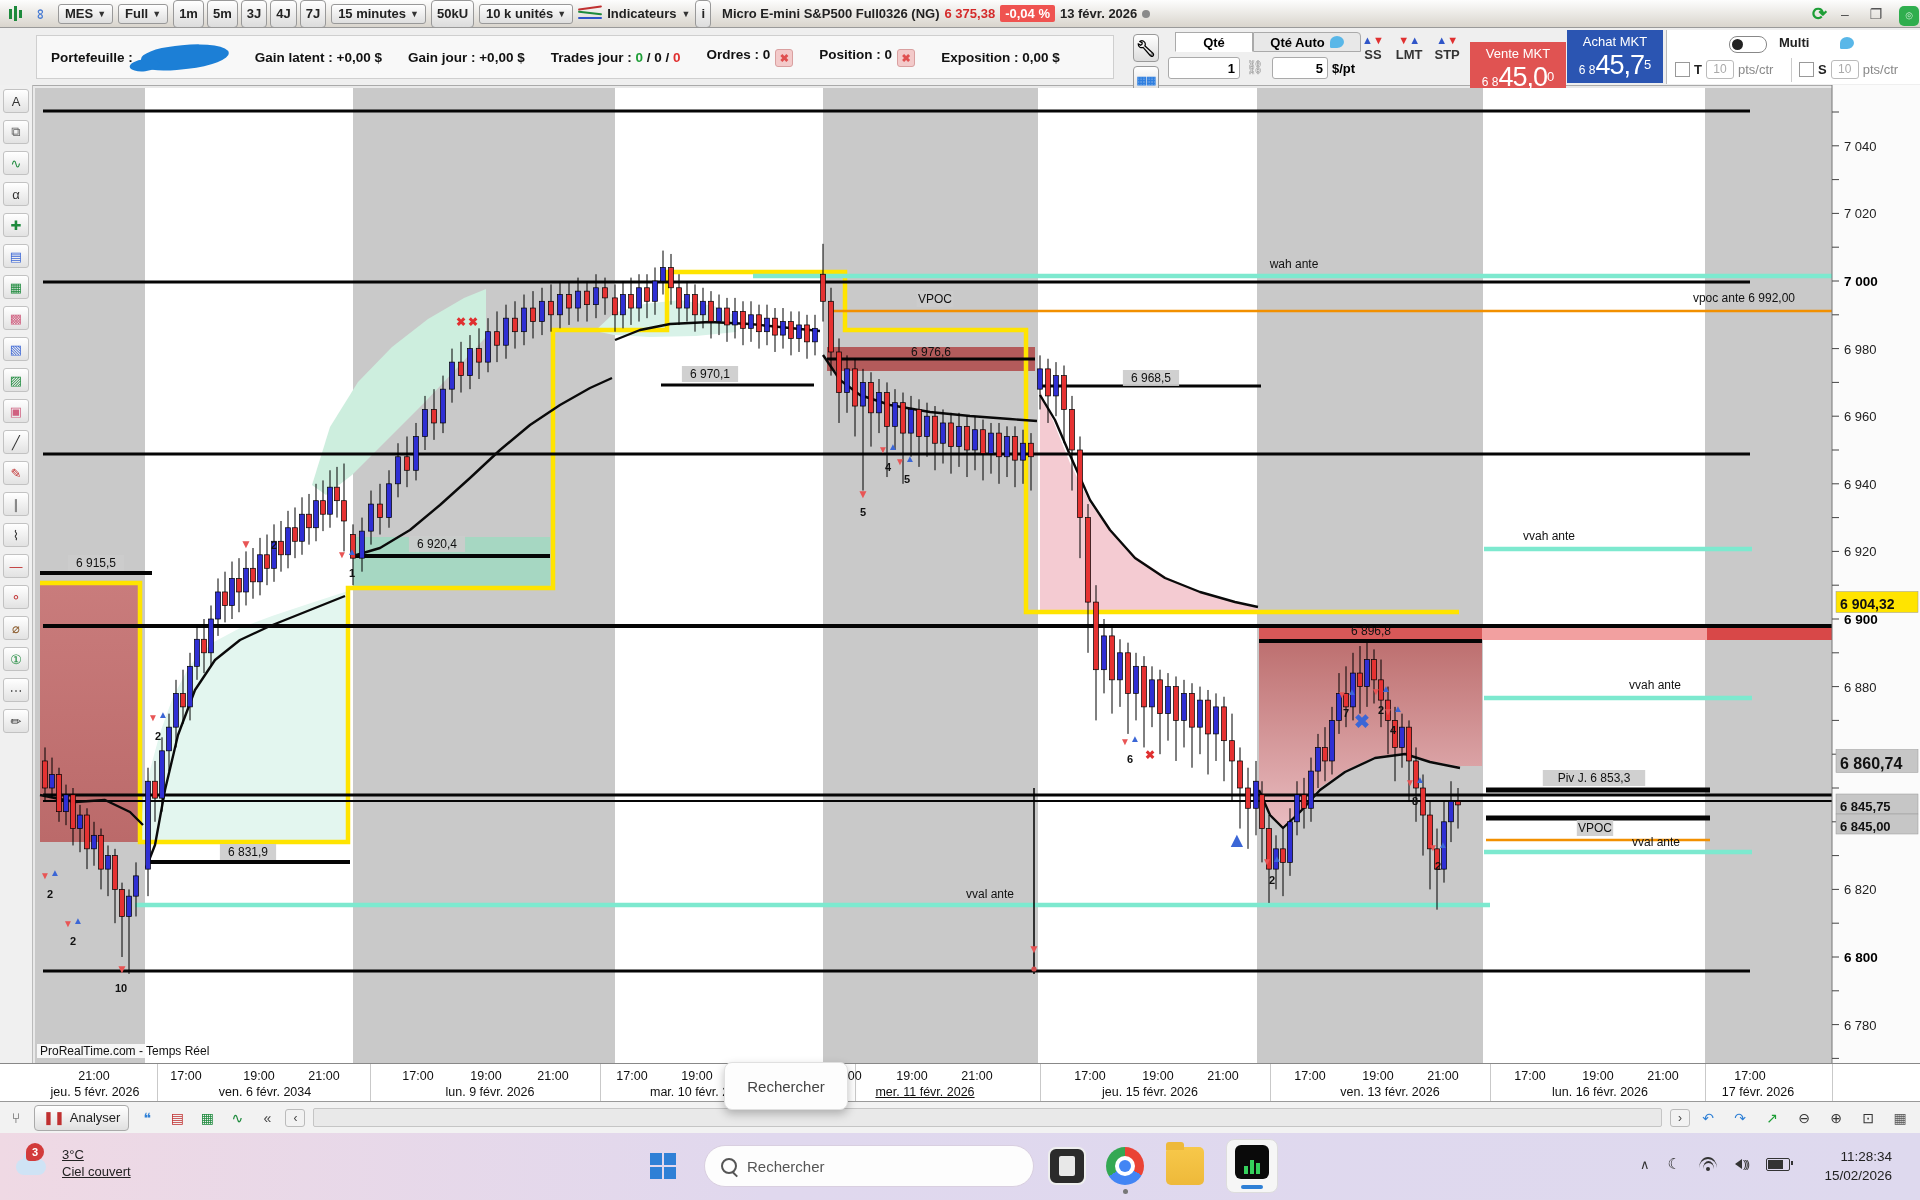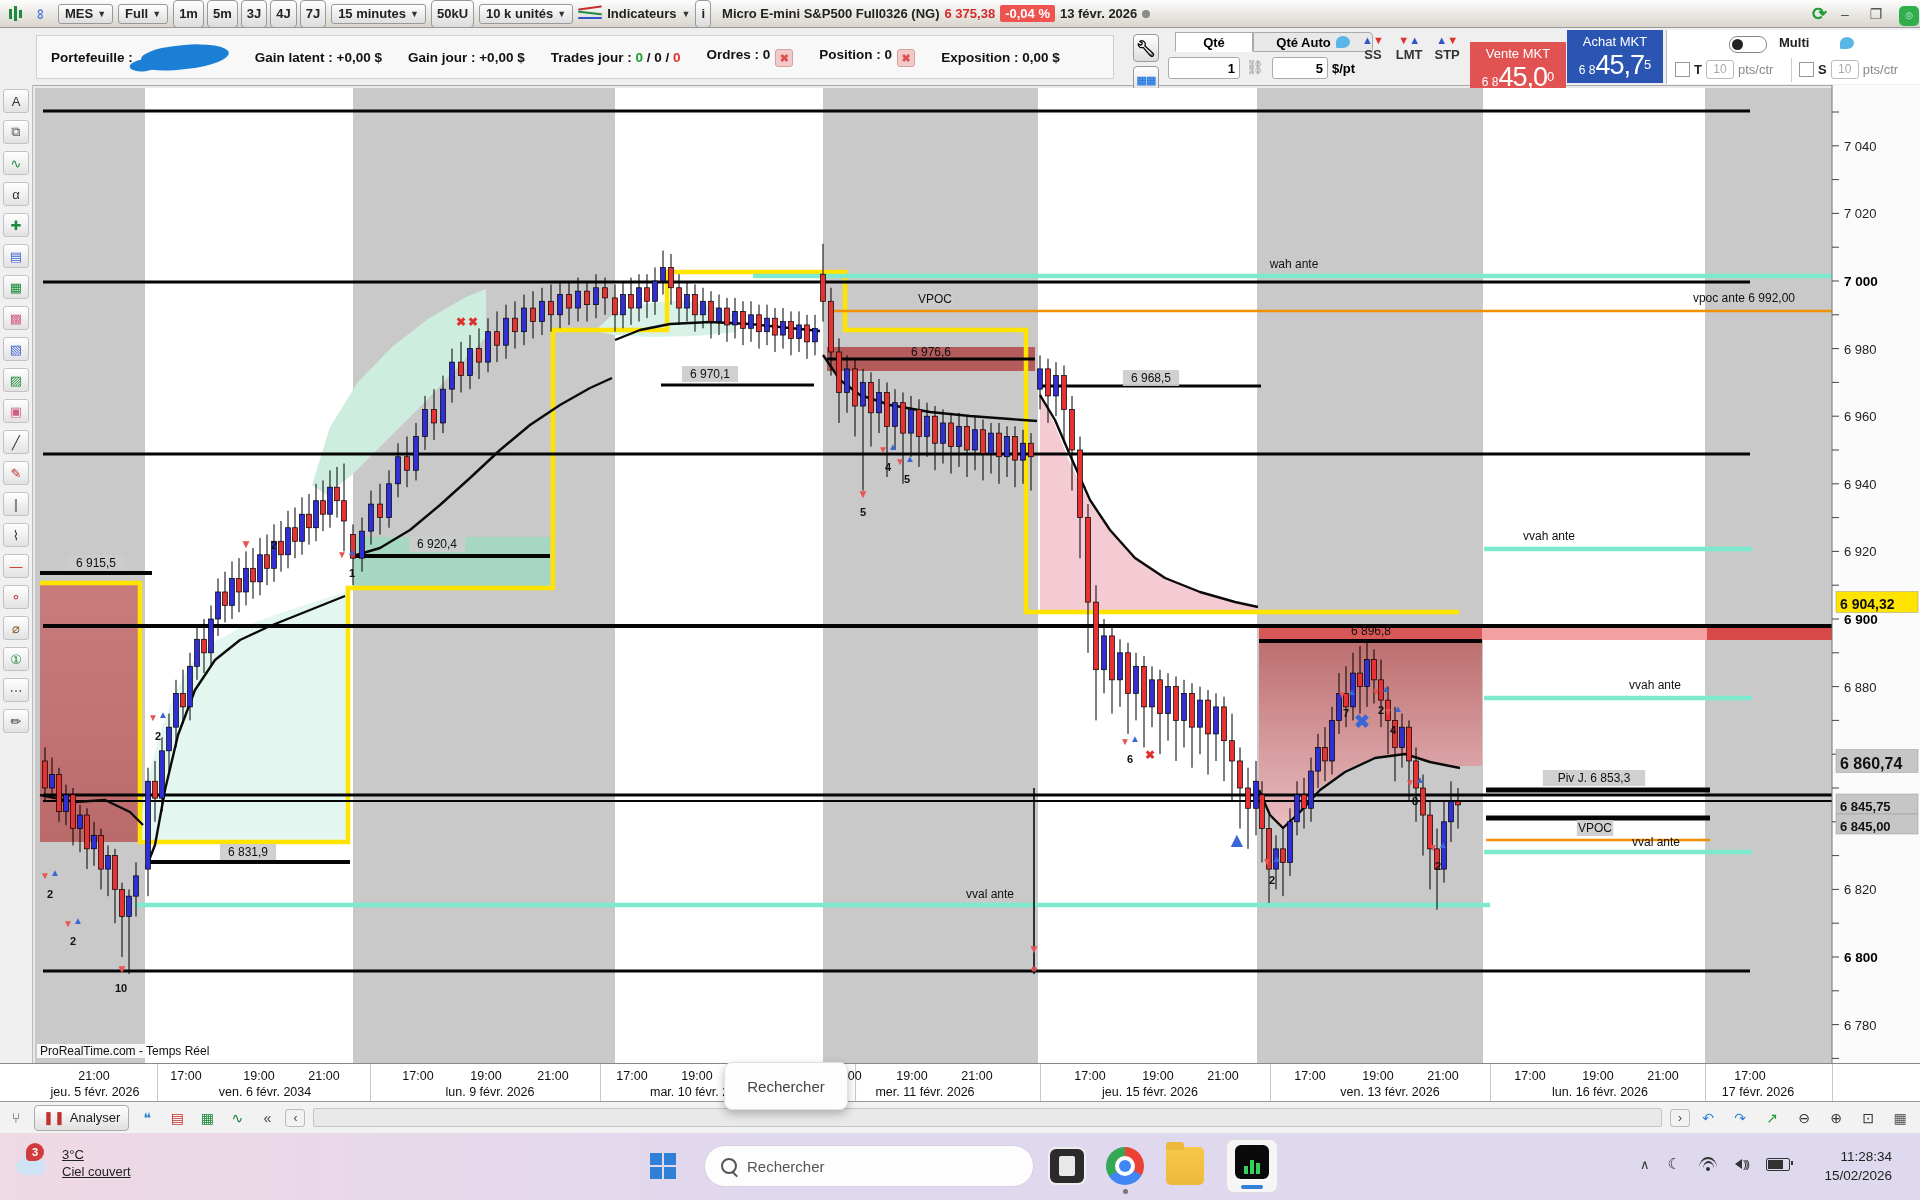--- a/index.html
+++ b/index.html
@@ -39,21 +39,21 @@
   .xbox{display:inline-flex;width:16px;height:16px;background:#f3caca;border:1px solid #d9a0a0;border-radius:3px;
       color:#e05050;font-size:11px;align-items:center;justify-content:center;font-weight:bold;vertical-align:-3px;margin-left:5px;}
   #tools-col{position:absolute;left:1133px;top:6px;width:26px;display:flex;flex-direction:column;gap:4px;}
   #tools-col .tb-btn{justify-content:center;padding:1px 3px;}
   .kb-ico{color:#2f7fe0;font-size:11px;letter-spacing:-1px;}
   
   #qty-panel{position:absolute;left:1166px;top:4px;width:190px;height:50px;font-size:13px;}
   .qtab{position:absolute;top:0;height:20px;border:1px solid #aaa;background:#e8e8e8;display:flex;align-items:center;
         justify-content:center;font-weight:bold;box-sizing:border-box;margin-left:9px;}
   #qtab1{left:0;width:78px;background:#fff;border-bottom:1px solid #fff;}
-  #qtab2{left:78px;width:120px;border-radius:0 4px 0 0;}
+  #qtab2{left:78px;width:108px;border-radius:0 4px 0 0;}
   .bubble{width:14px;height:12px;background:#59b7e8;border-radius:50% 50% 50% 10%;margin-left:5px;}
   .qinput{position:absolute;top:25px;height:22px;border:1px solid #aaa;border-radius:3px;background:#fff;
       text-align:right;padding:0 4px;font-weight:bold;box-sizing:border-box;display:flex;align-items:center;justify-content:flex-end;}
   #qv1{left:2px;width:72px;} #qv2{left:106px;width:56px;}
   #chain-ico{position:absolute;left:80px;top:27px;color:#888;font-size:14px;}
   #dollar-pt{position:absolute;left:166px;top:29px;font-weight:bold;}
   
   #otype{position:absolute;left:1362px;top:8px;display:flex;gap:12px;font-size:13px;font-weight:bold;color:#333;}
   .otypeb{display:flex;flex-direction:column;align-items:center;gap:2px;}
   .arr{font-size:11px;line-height:9px;}
@@ -877,21 +877,21 @@
       <span class="tx-time" style="left: 486px;">19:00</span>
       <span class="tx-time" style="left: 553px;">21:00</span>
       <span class="tx-date" style="left: 490px;">lun. 9 févr. 2026</span>
       <span class="tx-time" style="left: 632px;">17:00</span>
       <span class="tx-time" style="left: 697px;">19:00</span>
       <span class="tx-time" style="left: 762px;">21:00</span>
       <span class="tx-date" style="left: 700px;">mar. 10 févr. 2026</span>
       <span class="tx-time" style="left: 846px;">17:00</span>
       <span class="tx-time" style="left: 912px;">19:00</span>
       <span class="tx-time" style="left: 977px;">21:00</span>
-      <span class="tx-date" style="left: 925px;">mer. 11 févr. 2026</span>
+      <span class="tx-date" style="left: 925px; text-decoration: underline;">mer. 11 févr. 2026</span>
       <span class="tx-time" style="left: 1090px;">17:00</span>
       <span class="tx-time" style="left: 1158px;">19:00</span>
       <span class="tx-time" style="left: 1223px;">21:00</span>
       <span class="tx-date" style="left: 1150px;">jeu. 15 févr. 2026</span>
       <span class="tx-time" style="left: 1310px;">17:00</span>
       <span class="tx-time" style="left: 1378px;">19:00</span>
       <span class="tx-time" style="left: 1443px;">21:00</span>
       <span class="tx-date" style="left: 1390px;">ven. 13 févr. 2026</span>
       <span class="tx-time" style="left: 1530px;">17:00</span>
       <span class="tx-time" style="left: 1598px;">19:00</span>

